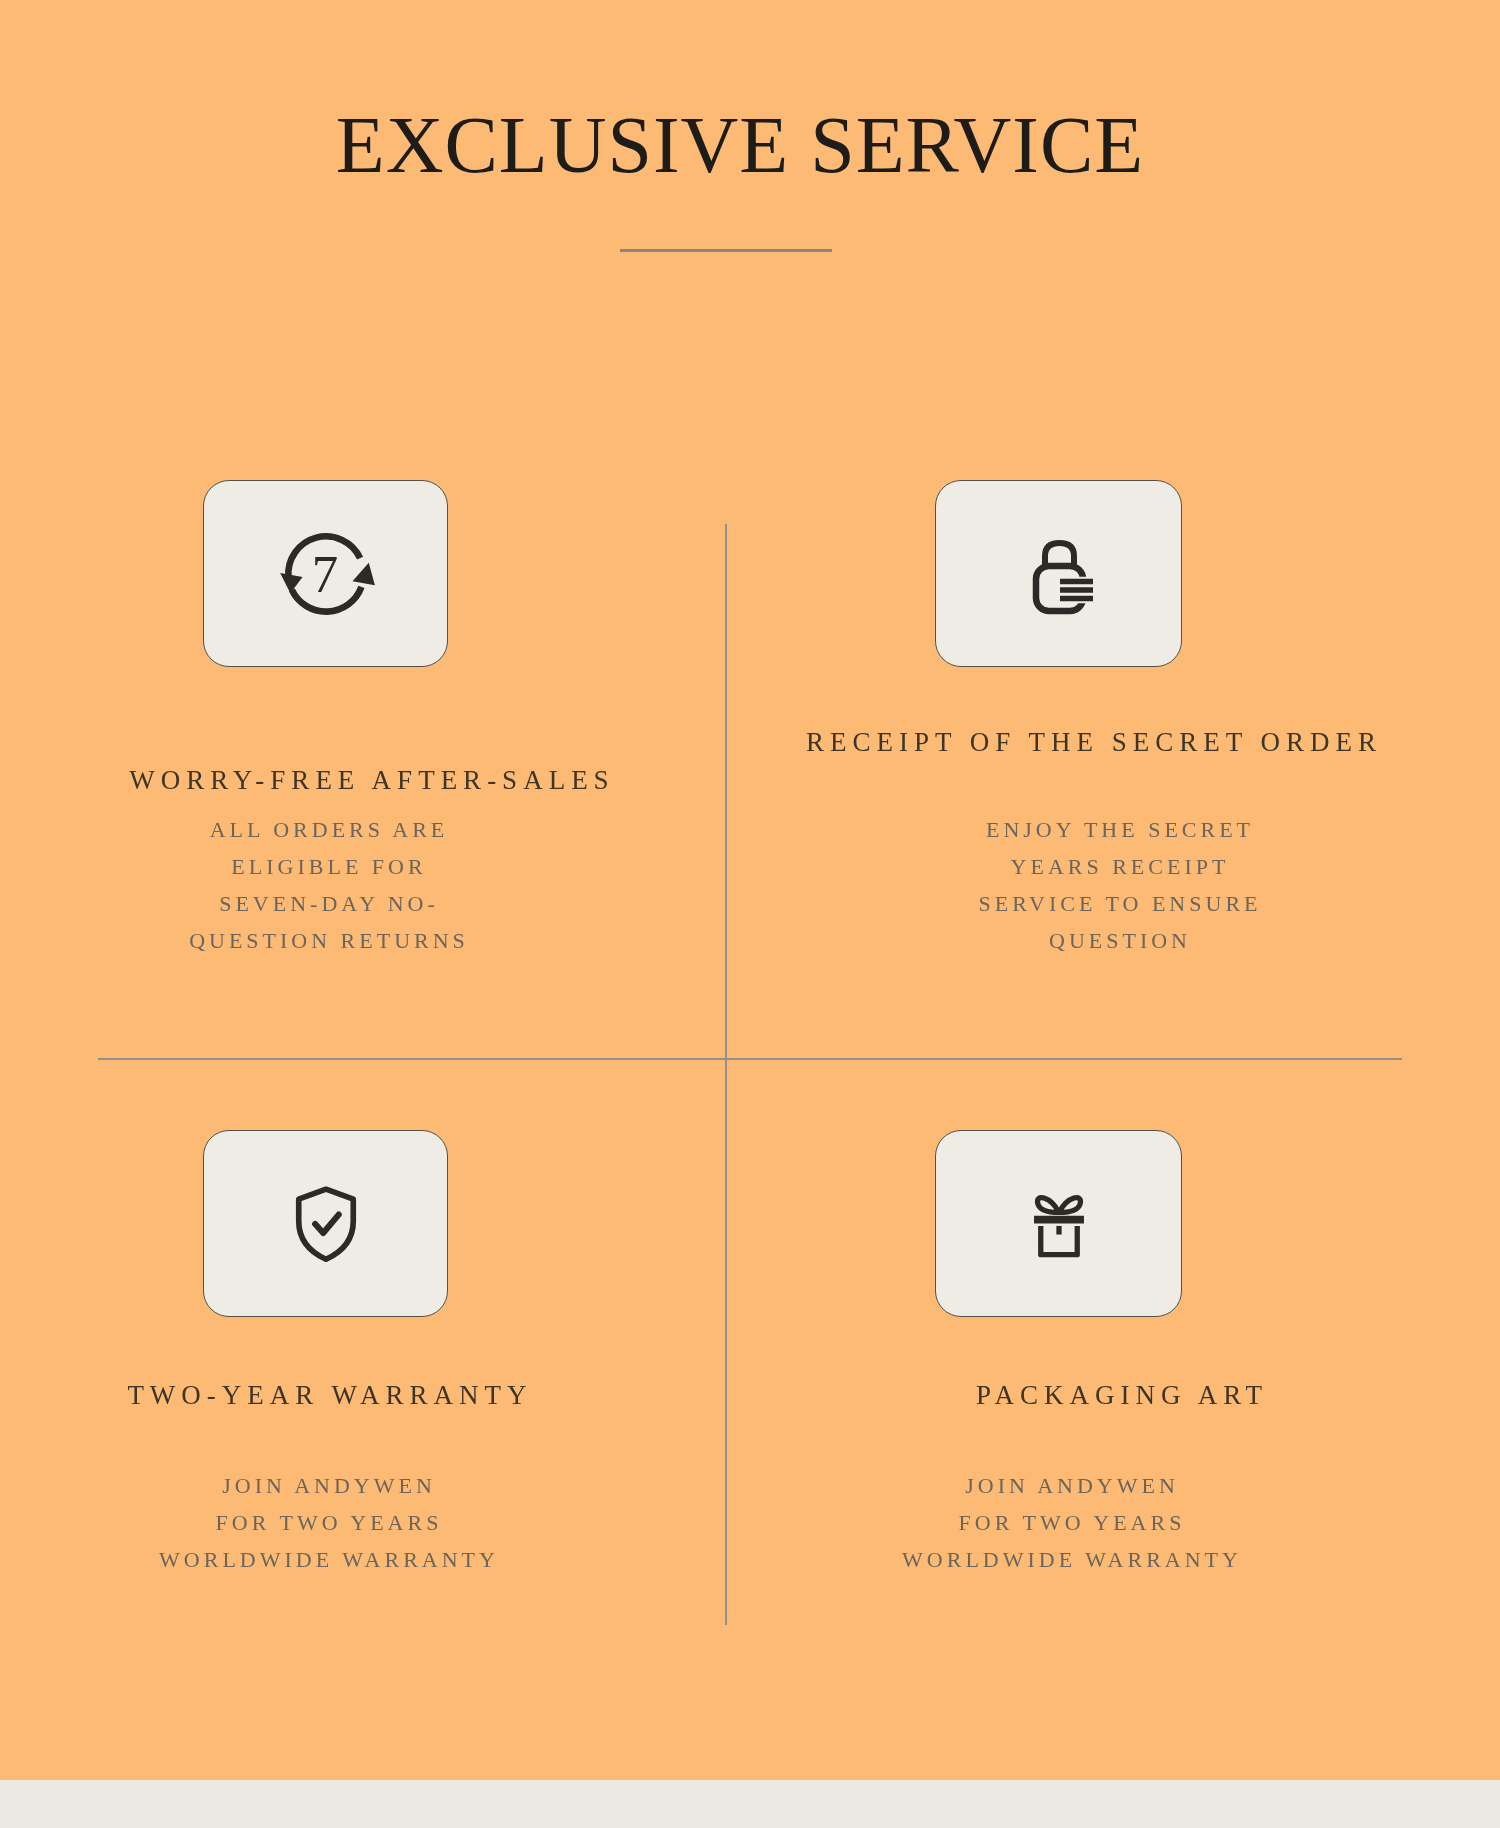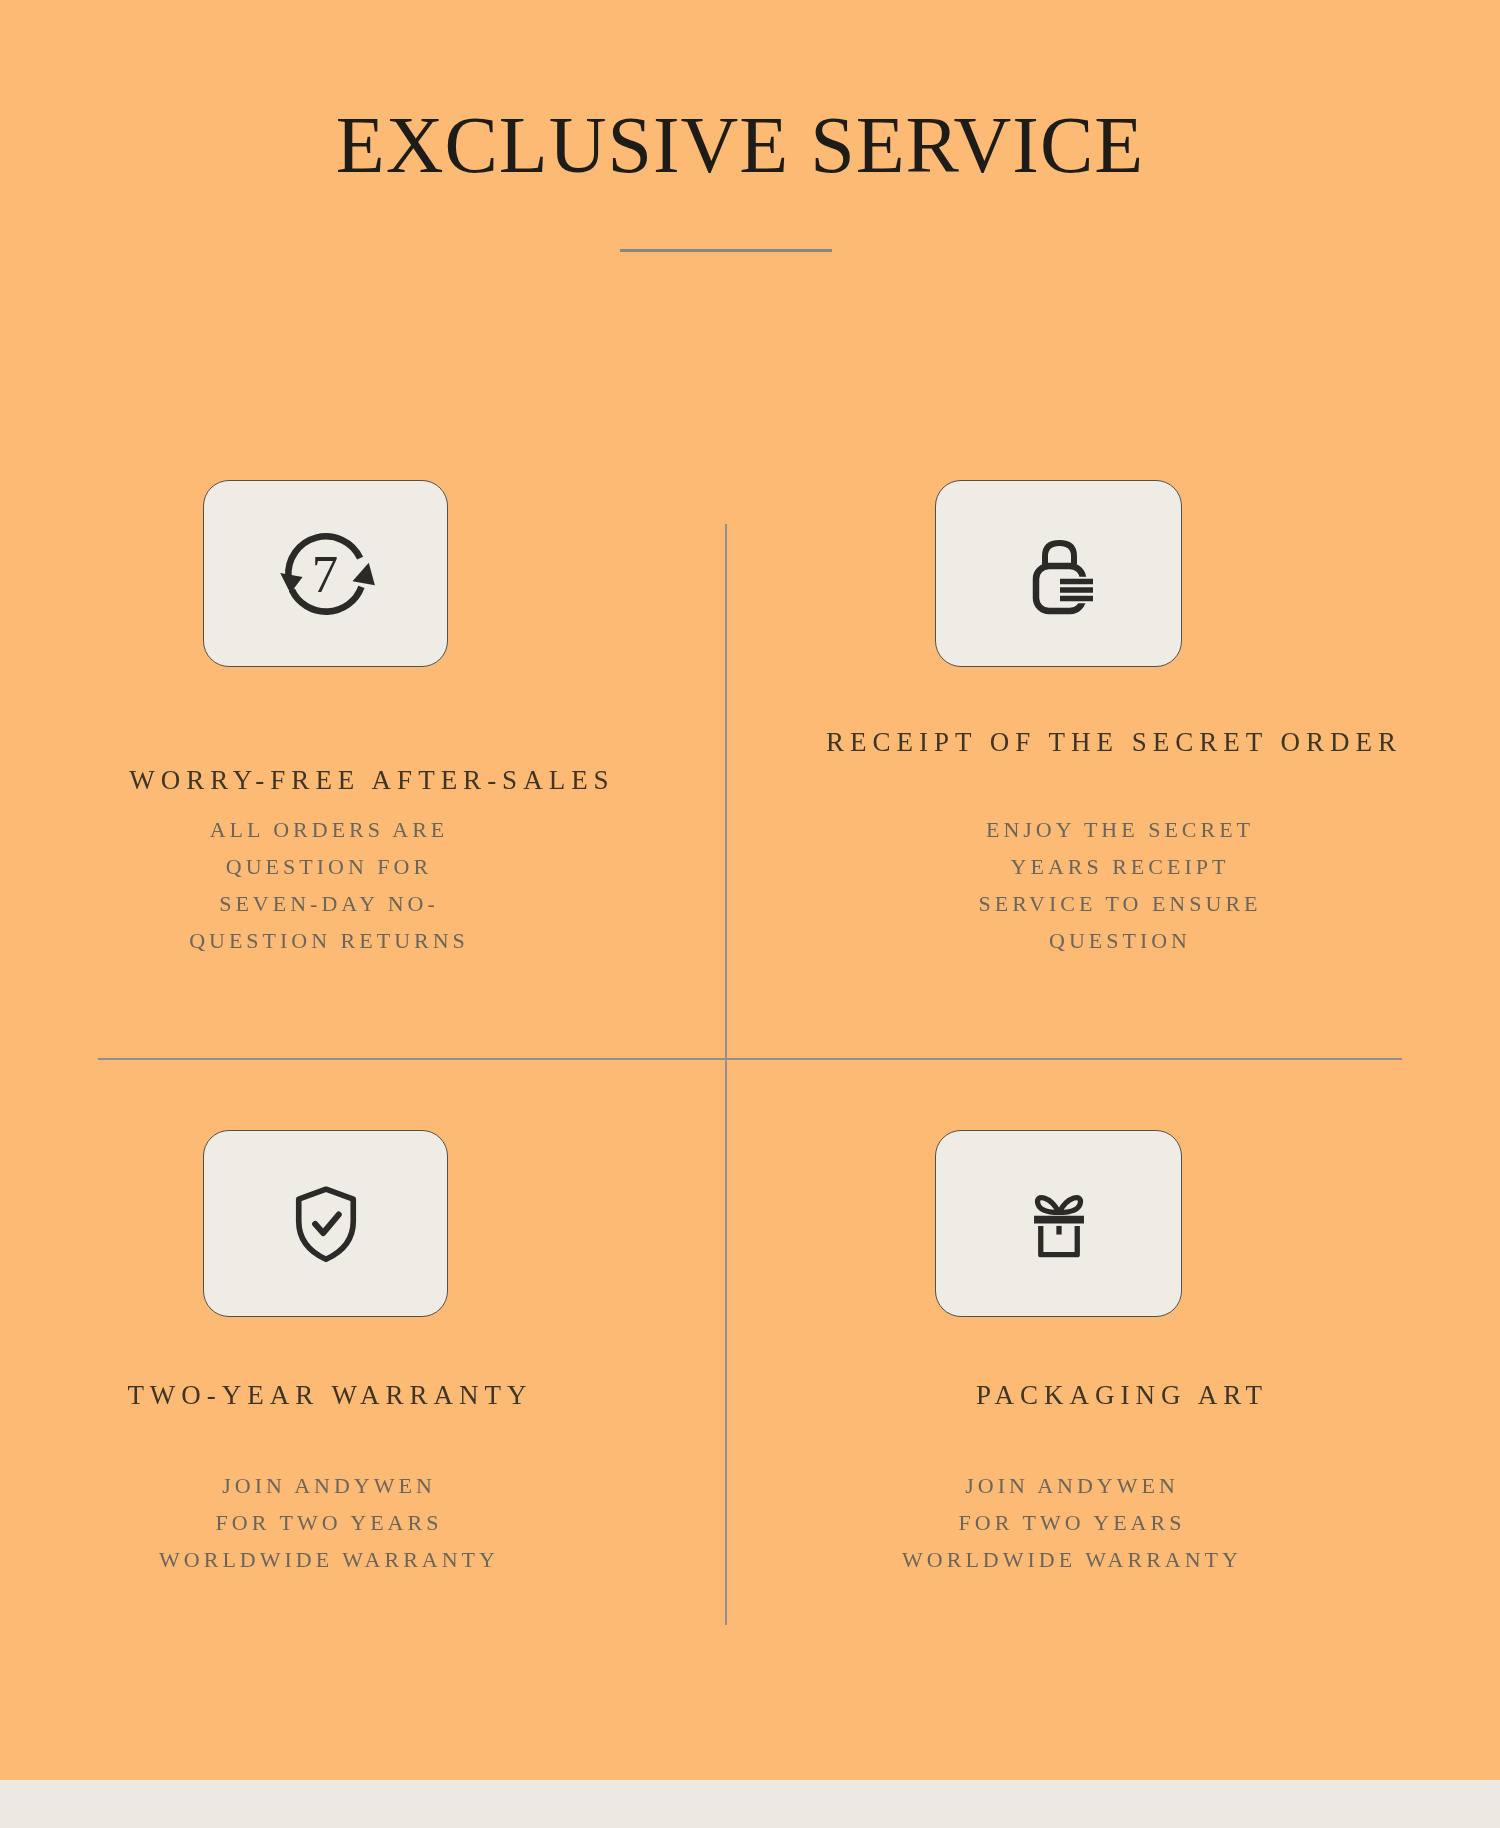--- a/index.html
+++ b/index.html
@@ -31,21 +31,21 @@
   .svc-body{
     position:absolute;margin:9px;text-align:center;
     font-size:22px;letter-spacing:4px;line-height:37px;color:#6b655b;
   }
   
   .q1-card{left:203px;top:480px;}
   .q1-title{left:0;top:765px;width:744px;}
   .q1-body{left:0;top:802px;width:640px;}
 
   .q2-card{left:935px;top:480px;width:247px;}
-  .q2-title{left:725px;top:727px;width:738px;padding-left:20px;}
+  .q2-title{left:725px;top:727px;width:738px;}
   .q2-body{left:725px;top:802px;width:676px;padding-left:48px;}
 
   .q3-card{left:203px;top:1130px;}
   .q3-title{left:0;top:1380px;width:660px;}
   .q3-body{left:0;top:1458px;width:640px;}
 
   .q4-card{left:935px;top:1130px;width:247px;}
   .q4-title{left:759px;top:1380px;width:694px;margin-left:16px;}
   .q4-body{left:725px;top:1458px;width:676px;}
 
@@ -69,21 +69,21 @@
         <path d="M 21.5 70.6 A 37 37 0 0 0 89.8 67.7"></path>
       </g>
       <polygon points="10,54 32,58 20,74" fill="#2b2a26"></polygon>
       <polygon points="97,44 81,62 103,66" fill="#2b2a26"></polygon>
       <text x="54" y="73" text-anchor="middle" font-family="Liberation Serif, serif" font-size="52" fill="#2b2a26">7</text>
     </svg>
   </div>
   <h2 class="svc-title q1-title">WORRY-FREE AFTER-SALES</h2>
   <div class="svc-body q1-body">
     <div>ALL ORDERS ARE</div>
-    <div>QUESTION FOR</div>
+    <div>ELIGIBLE FOR</div>
     <div>SEVEN-DAY NO-</div>
     <div>QUESTION RETURNS</div>
   </div>
 
   <div class="icon-card q2-card">
     <svg class="icon" width="100" height="100" viewBox="0 0 100 100">
       <rect x="27" y="42" width="47" height="45" rx="13" fill="none" stroke="#2b2a26" stroke-width="6.5"></rect>
       <g stroke="#EFECE6" stroke-width="9.5" fill="none">
         <path d="M 49 57.5 H 86"></path>
         <path d="M 49 66 H 86"></path>

